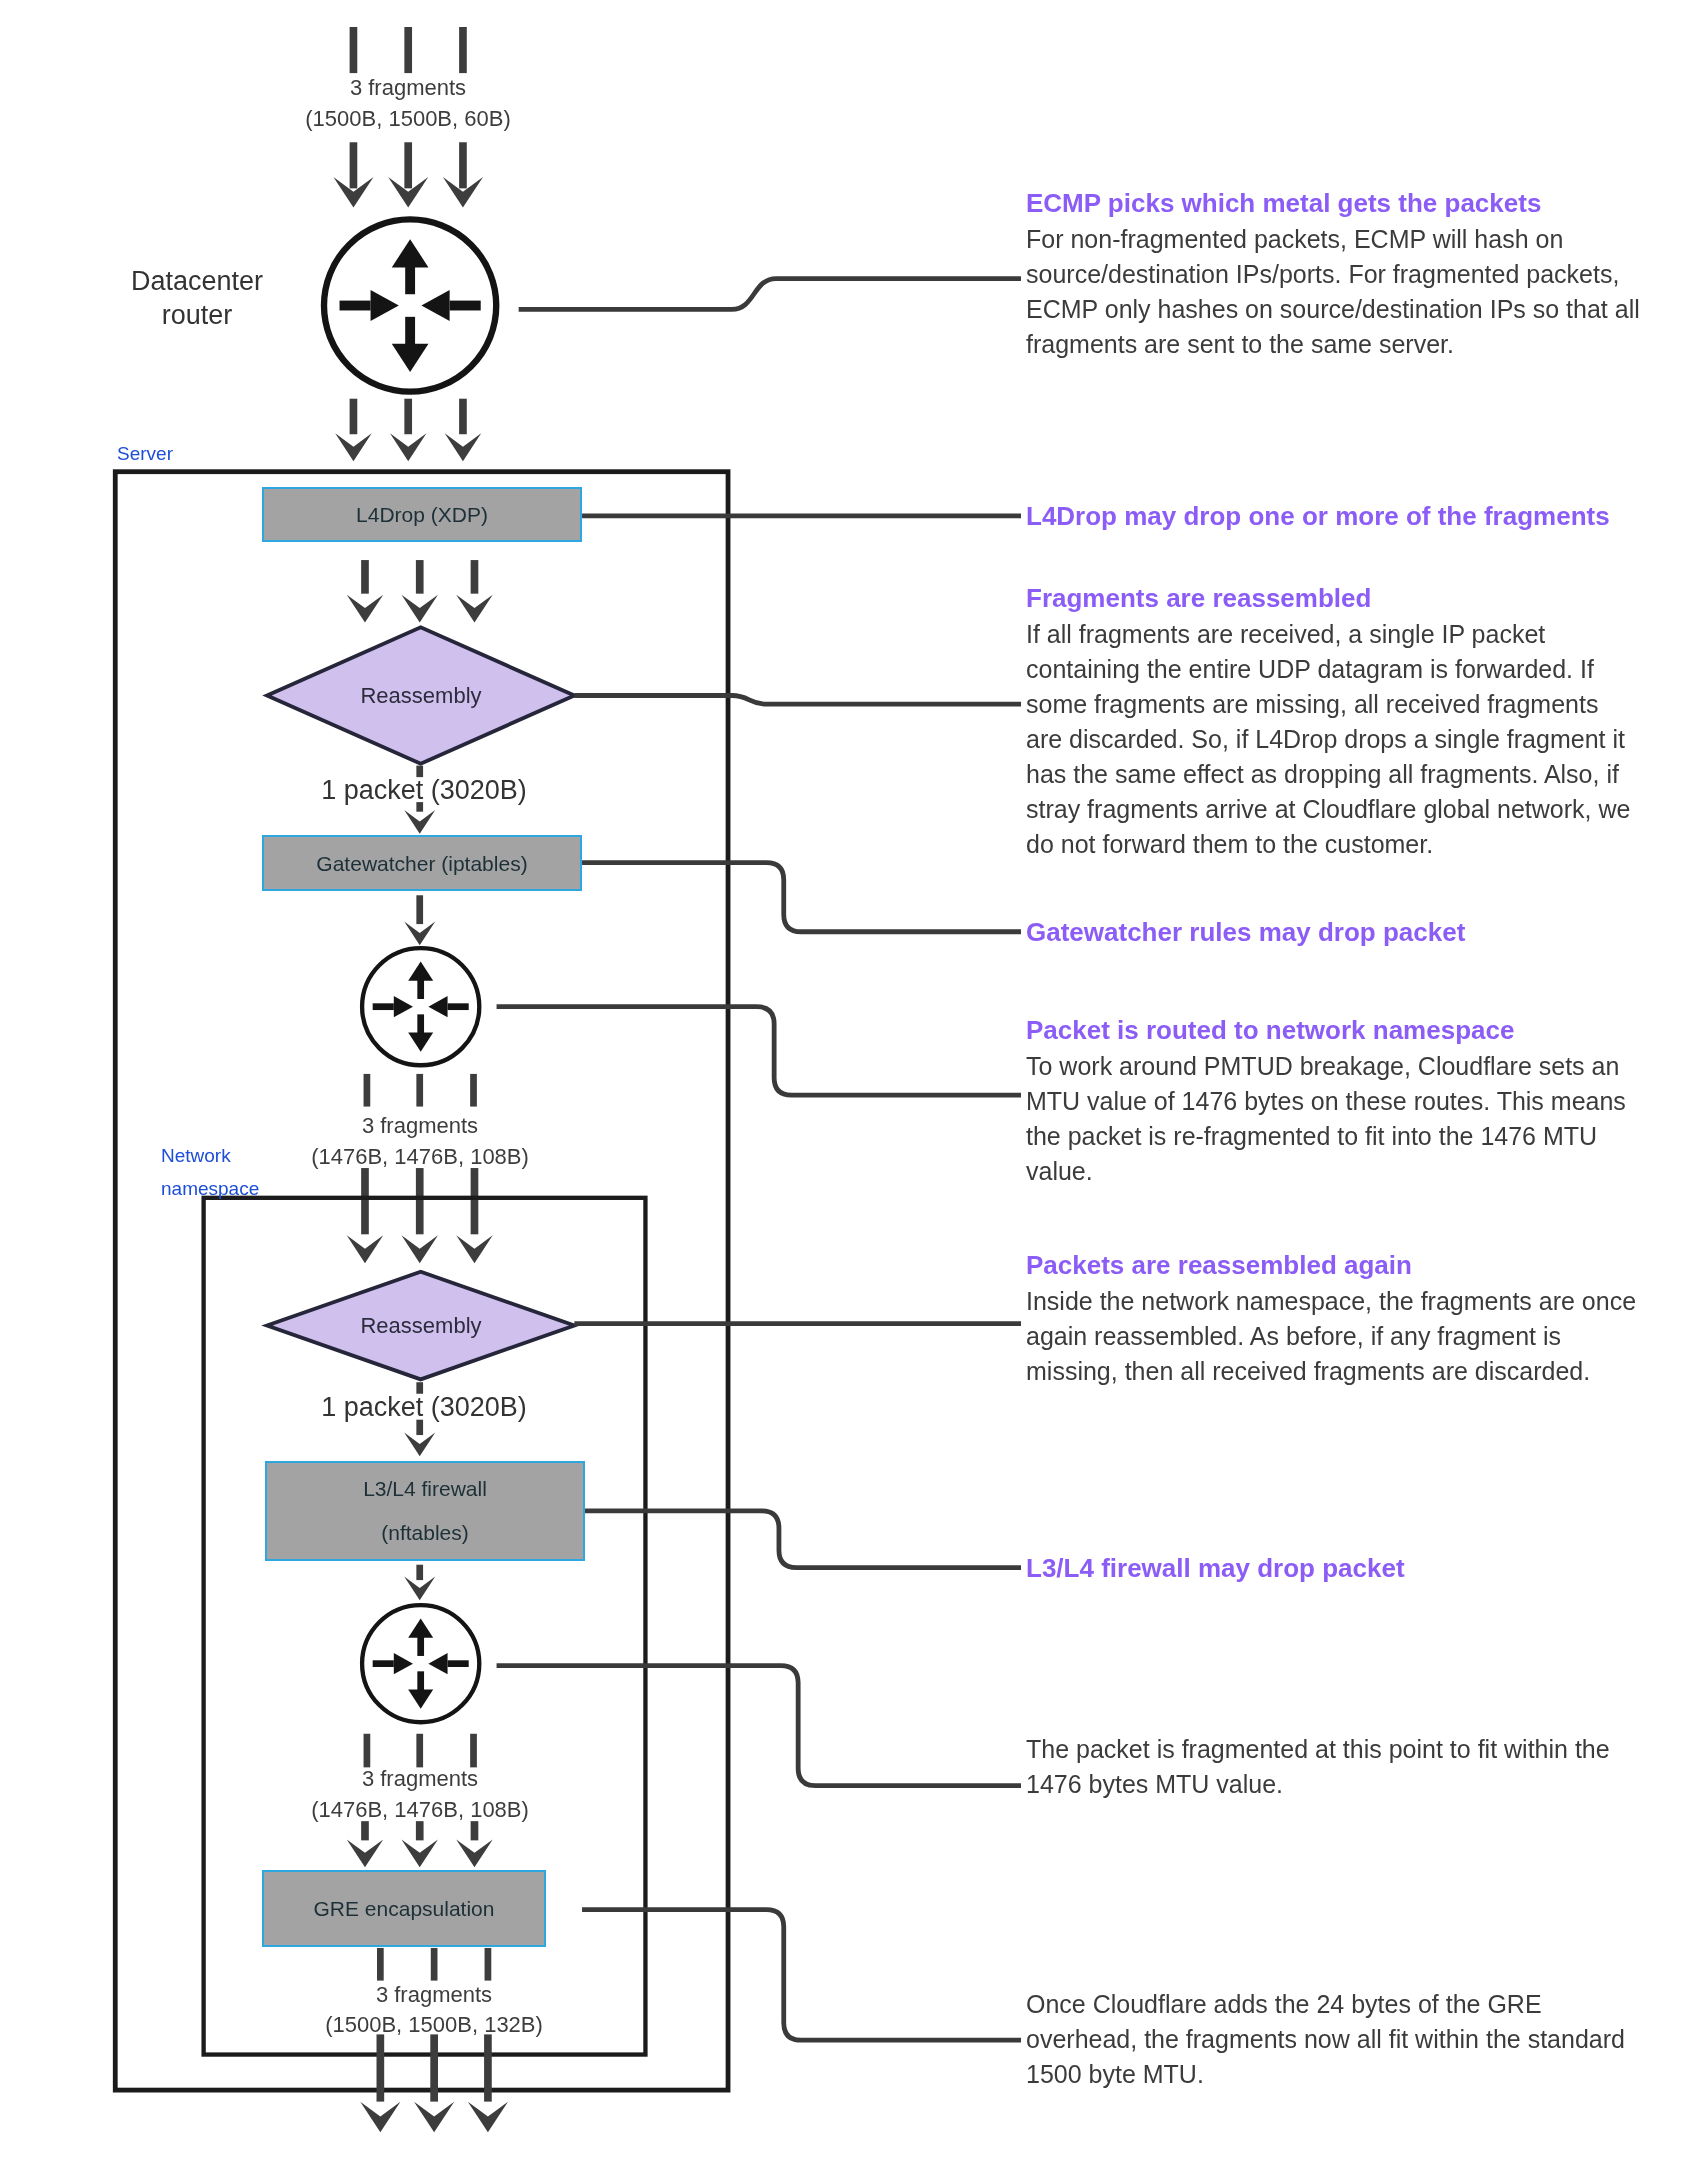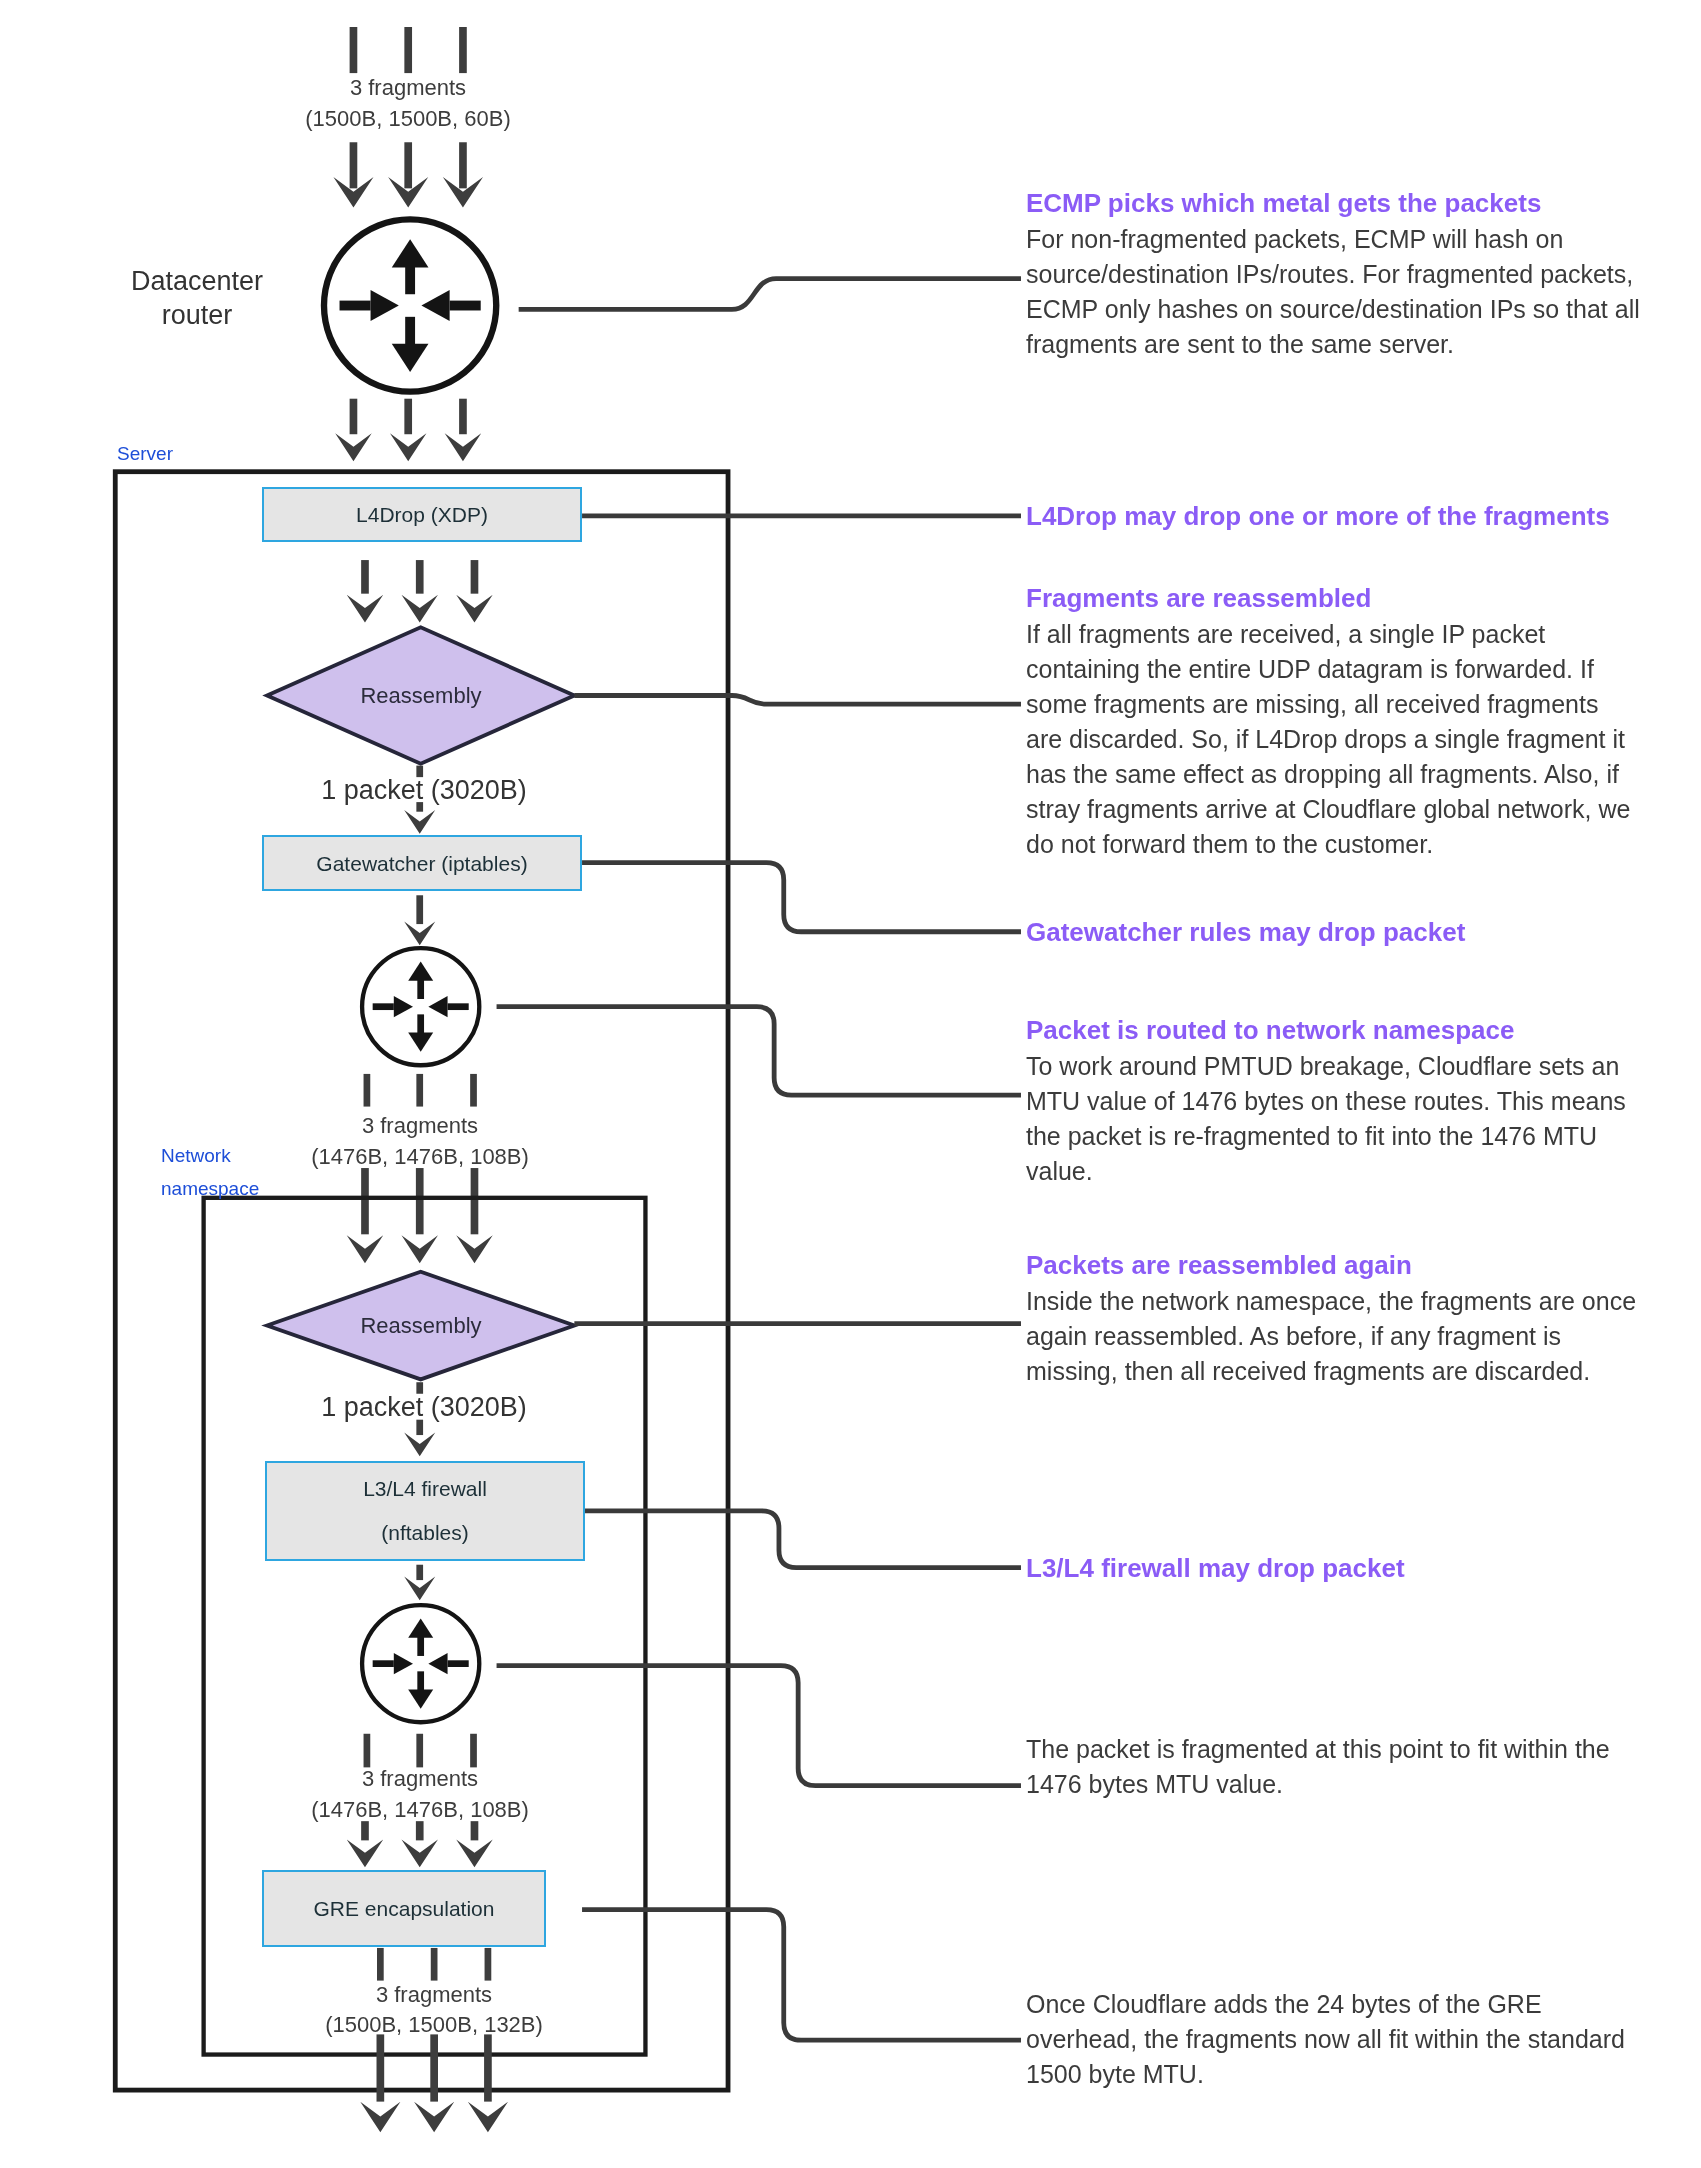--- a/index.html
+++ b/index.html
@@ -5,21 +5,21 @@
   html,body{margin:0;padding:0;background:#ffffff;}
   body{font-family:"Liberation Sans",sans-serif;}
   #canvas{position:relative;width:1701px;height:2168px;background:#ffffff;overflow:hidden;}
   #diagram-svg{position:absolute;left:0;top:0;}
 
   .center{position:absolute;transform:translate(-50%,-50%);white-space:nowrap;text-align:center;}
   .small-lbl{font-size:22px;color:#3d3d3d;}
   .big-lbl{font-size:27px;color:#333333;}
   .corner-lbl{position:absolute;font-size:19px;color:#1d4ed8;line-height:33px;}
 
-  .node{position:absolute;background:#e5e5e5;border:2.9px solid #2ea6e0;box-sizing:border-box;
+  .node{position:absolute;background:#a3a3a3;border:2.9px solid #2ea6e0;box-sizing:border-box;
         display:flex;flex-direction:column;align-items:center;justify-content:center;
         color:#1d3038;font-size:21px;line-height:29px;text-align:center;}
 
   .diamond-lbl{font-size:22px;color:#2c2c3c;}
 
   .ann{position:absolute;left:1026px;}
   .ann-title{font-size:26px;font-weight:700;color:#8b5cf6;line-height:38px;white-space:nowrap;}
   .ann-line{font-size:25px;color:#3b3b3b;line-height:35px;white-space:nowrap;}
 </style>
 </head>
@@ -230,21 +230,21 @@
     <span>GRE encapsulation</span>
   </div>
 
   <div class="center small-lbl" style="left:434px;top:1995px;">3 fragments</div>
   <div class="center small-lbl" style="left:434px;top:2025px;">(1500B, 1500B, 132B)</div>
 
   <div class="ann" style="top:184px;">
     <div class="ann-title">ECMP picks which metal gets the packets</div>
     <div>
         <div class="ann-line">For non-fragmented packets, ECMP will hash on</div>
-        <div class="ann-line">source/destination IPs/routes. For fragmented packets,</div>
+        <div class="ann-line">source/destination IPs/ports. For fragmented packets,</div>
         <div class="ann-line">ECMP only hashes on source/destination IPs so that all</div>
         <div class="ann-line">fragments are sent to the same server.</div>
       </div>
   </div>
 
   <div class="ann" style="top:497px;">
     <div class="ann-title">L4Drop may drop one or more of the fragments</div>
   </div>
 
   <div class="ann" style="top:579px;">

